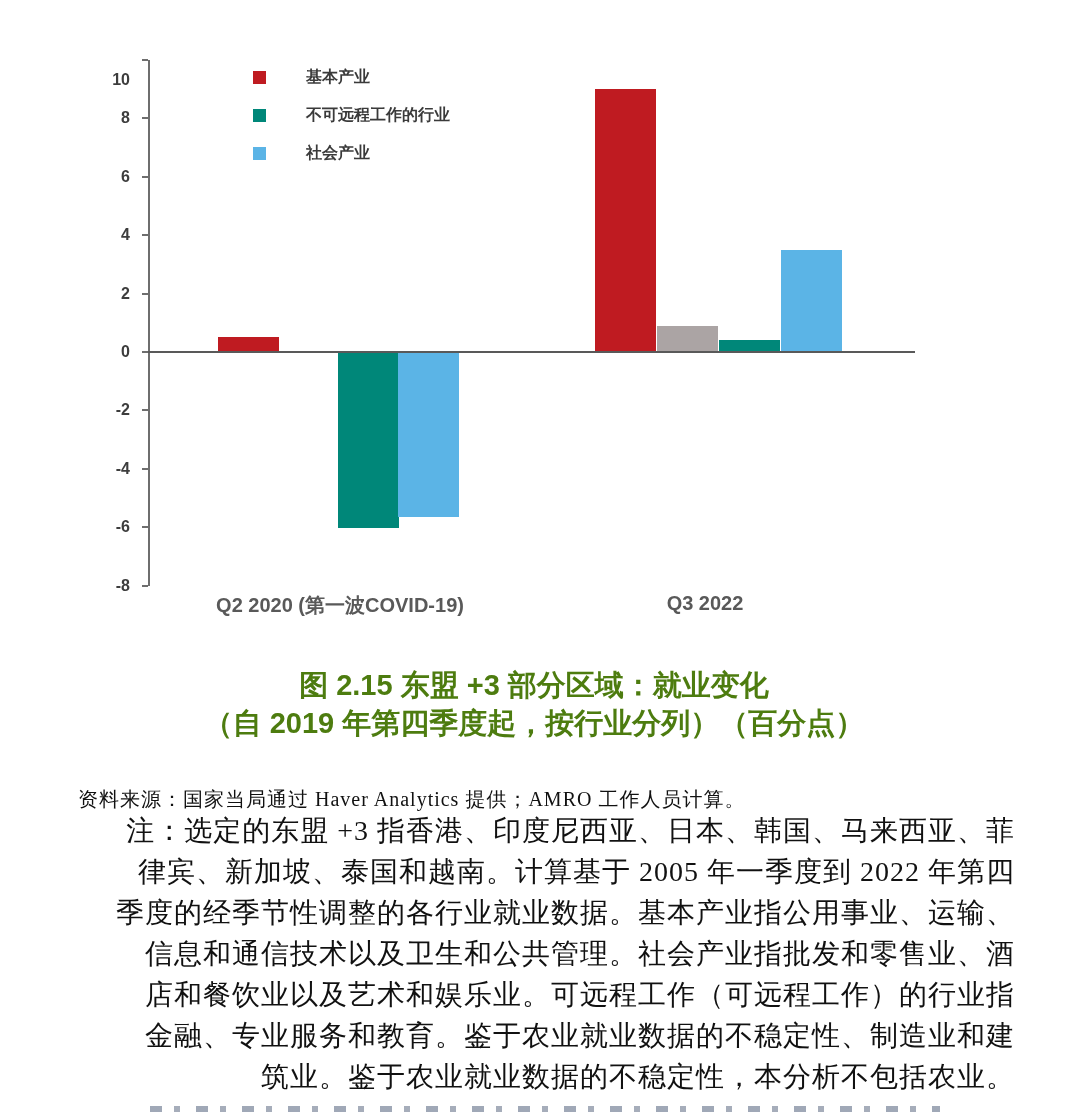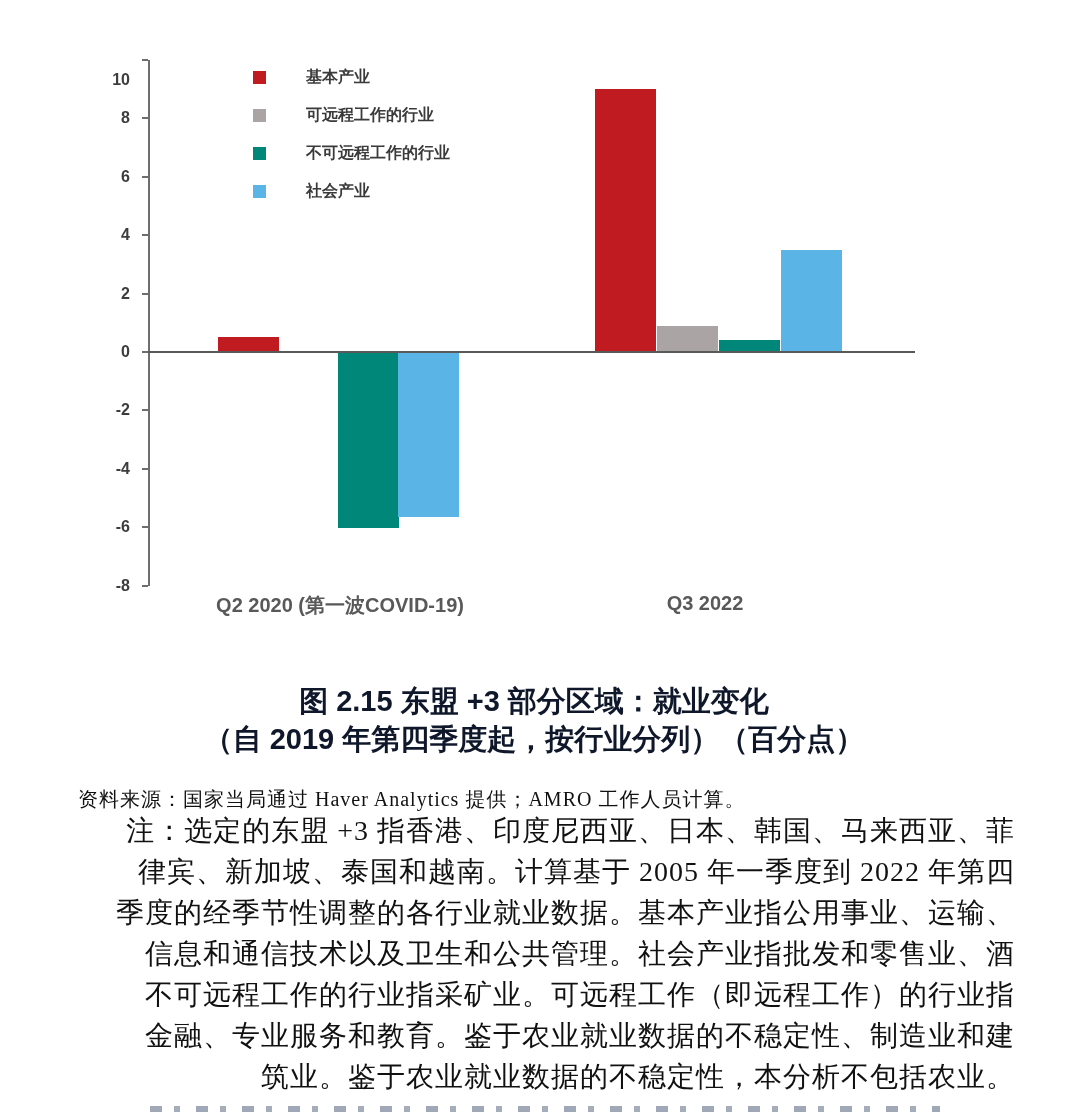--- a/index.html
+++ b/index.html
@@ -90,48 +90,44 @@
       <div class="bar" style="left: 253px; top: 313px; width: 61px; height: 175.2px; background: rgb(0, 135, 121);"></div>
       <div class="bar" style="left: 634px; top: 300.32px; width: 61px; height: 11.68px; background: rgb(0, 135, 121);"></div>
       <div class="bar" style="left: 313px; top: 313px; width: 61px; height: 163.52px; background: rgb(91, 180, 230);"></div>
       <div class="bar" style="left: 696px; top: 209.8px; width: 61px; height: 102.2px; background: rgb(91, 180, 230);"></div>
       <div class="legend">
         <div class="legend-item">
           <span class="legend-swatch" style="background: rgb(191, 27, 33);"></span>
           <span class="legend-label">基本产业</span>
         </div>
         <div class="legend-item">
-          <span class="legend-swatch" style="background: rgb(171, 164, 164);"></span>
-          <span class="legend-label">可远程工作的行业</span>
-        </div>
-        <div class="legend-item">
           <span class="legend-swatch" style="background: rgb(0, 135, 121);"></span>
           <span class="legend-label">不可远程工作的行业</span>
         </div>
         <div class="legend-item">
           <span class="legend-swatch" style="background: rgb(91, 180, 230);"></span>
           <span class="legend-label">社会产业</span>
         </div>
       </div>
       <div class="xcat" style="left: 255px; top: 552px; color: rgb(89, 89, 89);">Q2 2020 (第一波COVID-19)</div>
       <div class="xcat" style="left: 620px; top: 552px; color: rgb(89, 89, 89);">Q3 2022</div>
     </div>
 
-  <h2 class="fig-title" style="color: #0f172a; margin-top: 16px;">
+  <h2 class="fig-title" style="color: #4d7c0f;">
     <span>图 2.15 东盟 +3 部分区域：就业变化</span><br>
     <span>（自 2019 年第四季度起，按行业分列）（百分点）</span>
   </h2>
 
   <p class="source">资料来源：国家当局通过 Haver Analytics 提供；AMRO 工作人员计算。</p>
 
   <div class="note" id="note">
       <div class="note-line">注：选定的东盟 +3 指香港、印度尼西亚、日本、韩国、马来西亚、菲</div>
       <div class="note-line">律宾、新加坡、泰国和越南。计算基于 2005 年一季度到 2022 年第四</div>
       <div class="note-line">季度的经季节性调整的各行业就业数据。基本产业指公用事业、运输、</div>
       <div class="note-line">信息和通信技术以及卫生和公共管理。社会产业指批发和零售业、酒</div>
-      <div class="note-line">不可远程工作的行业指采矿业。可远程工作（即远程工作）的行业指</div>
+      <div class="note-line">店和餐饮业以及艺术和娱乐业。可远程工作（可远程工作）的行业指</div>
       <div class="note-line">金融、专业服务和教育。鉴于农业就业数据的不稳定性、制造业和建</div>
       <div class="note-line">筑业。鉴于农业就业数据的不稳定性，本分析不包括农业。</div>
     </div>
 
   <div class="next-line-clip"></div>
 
 </div>
 
 </body></html>

